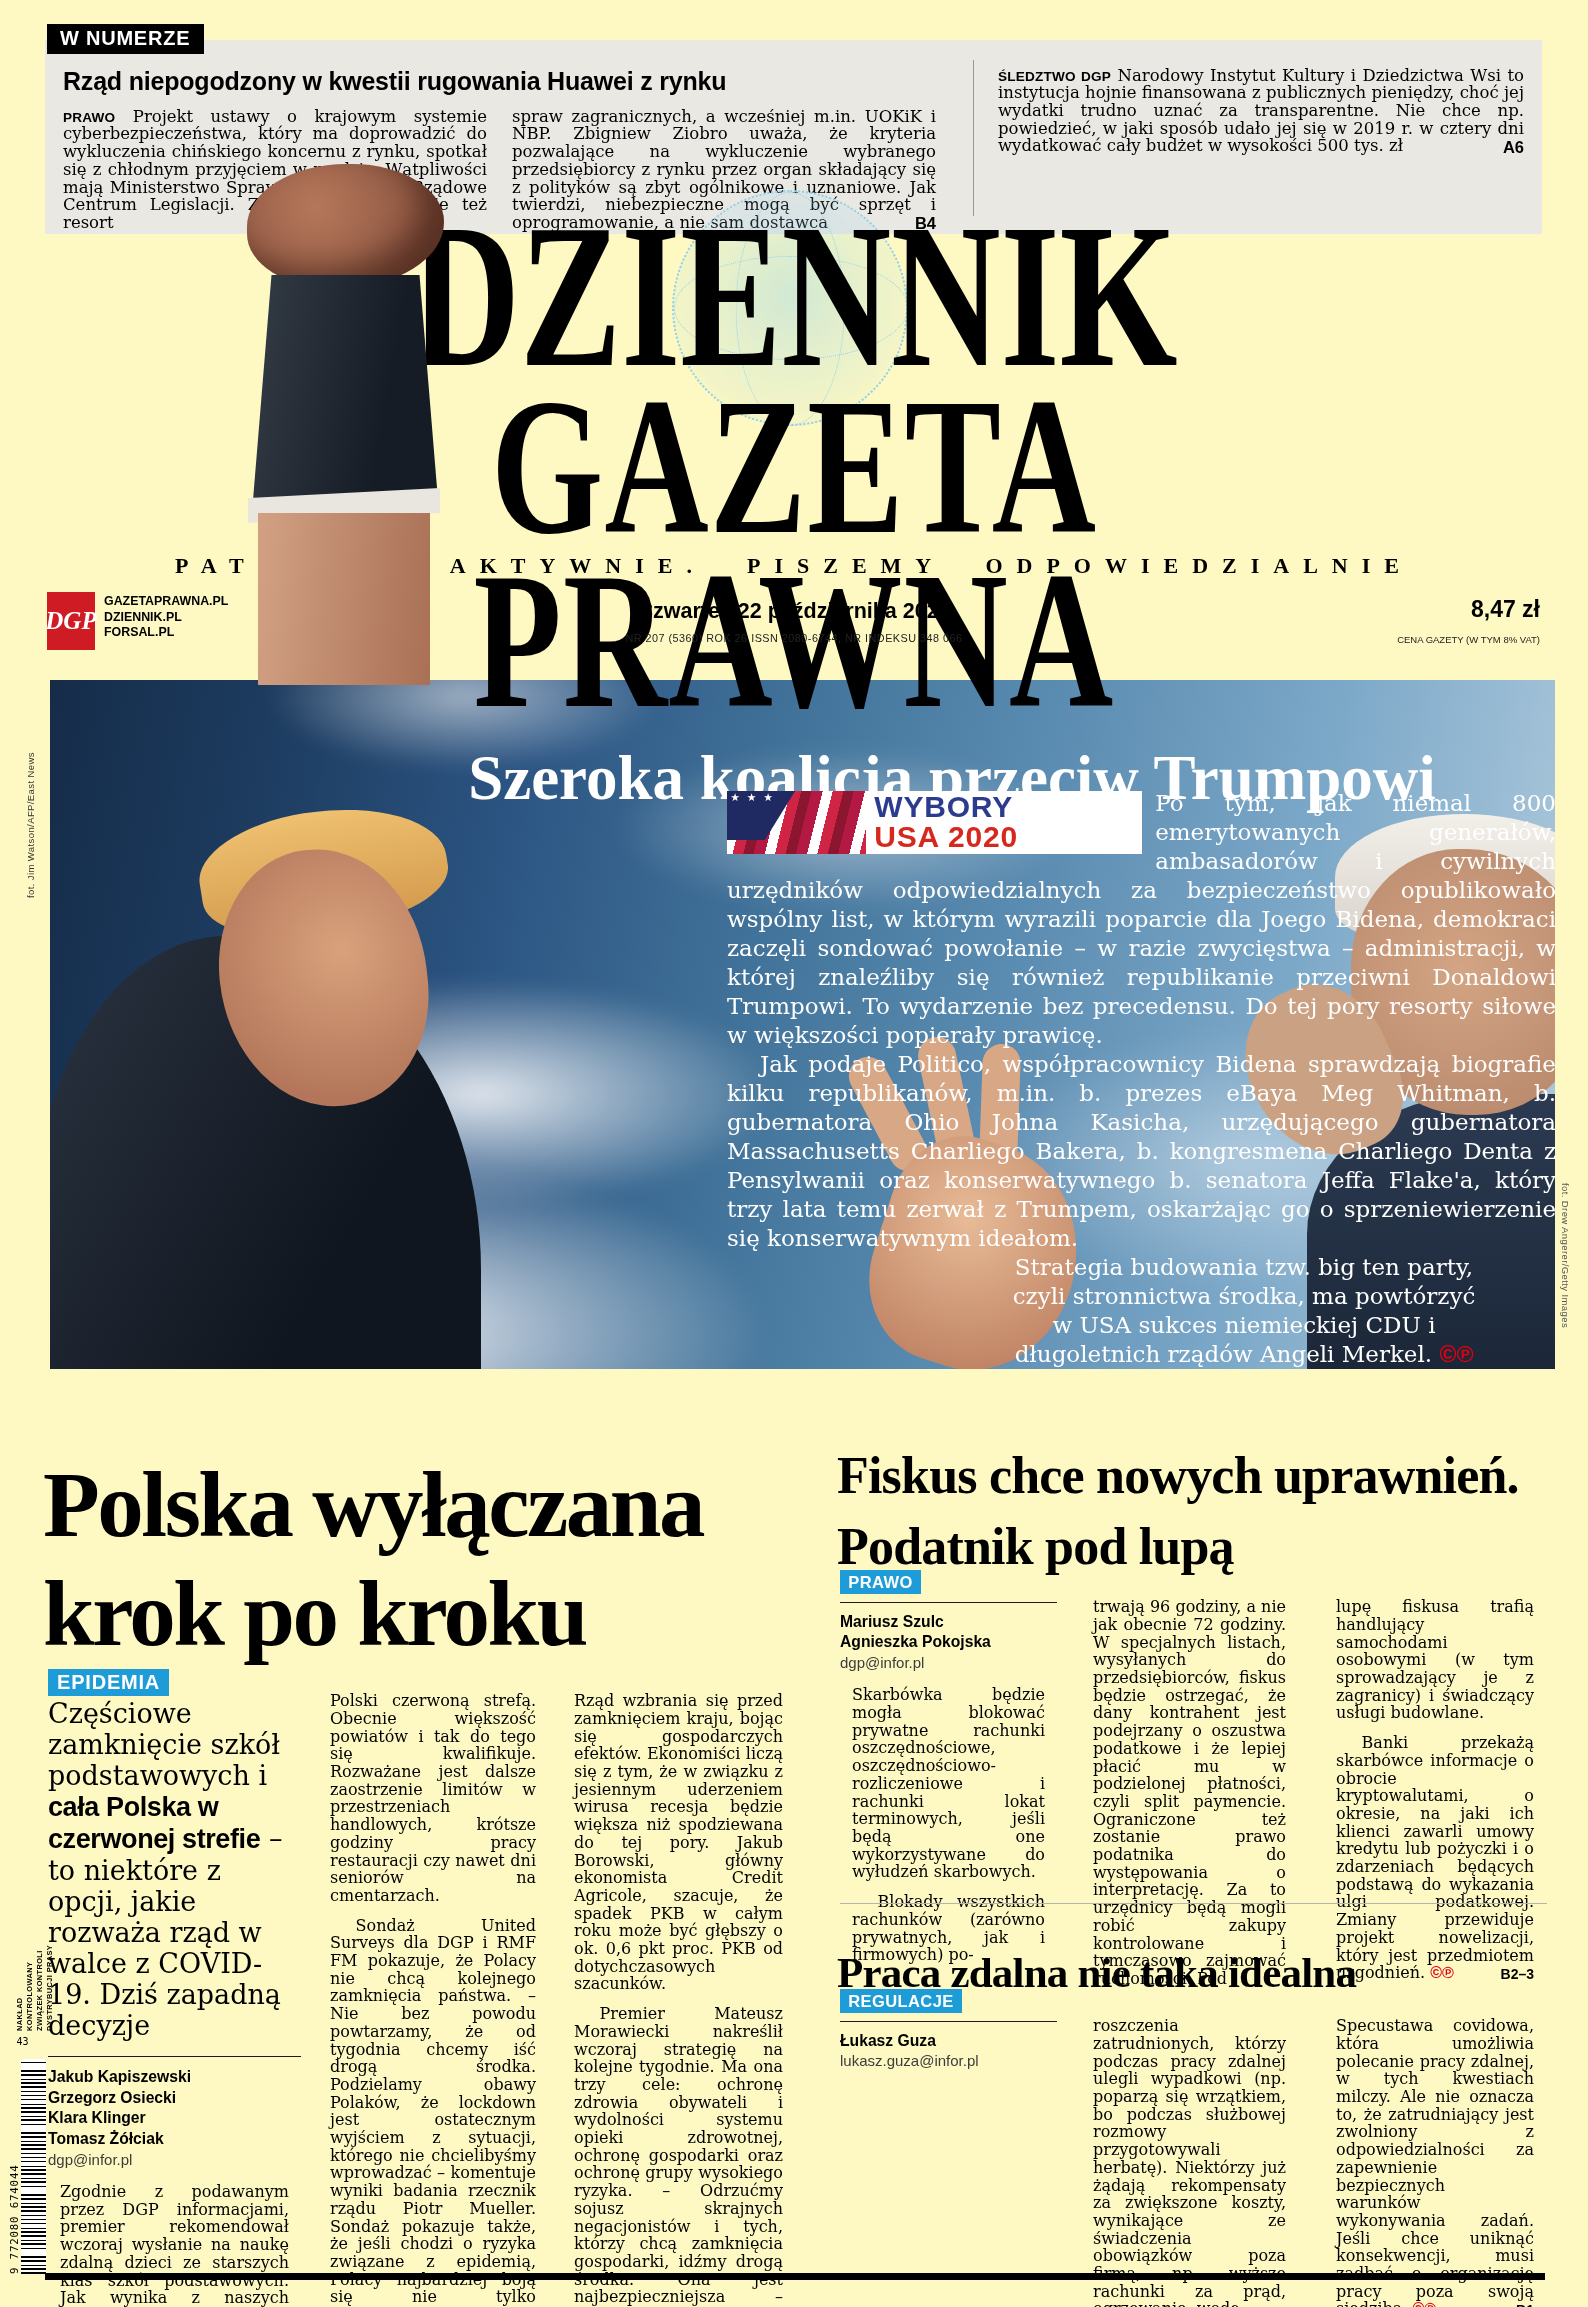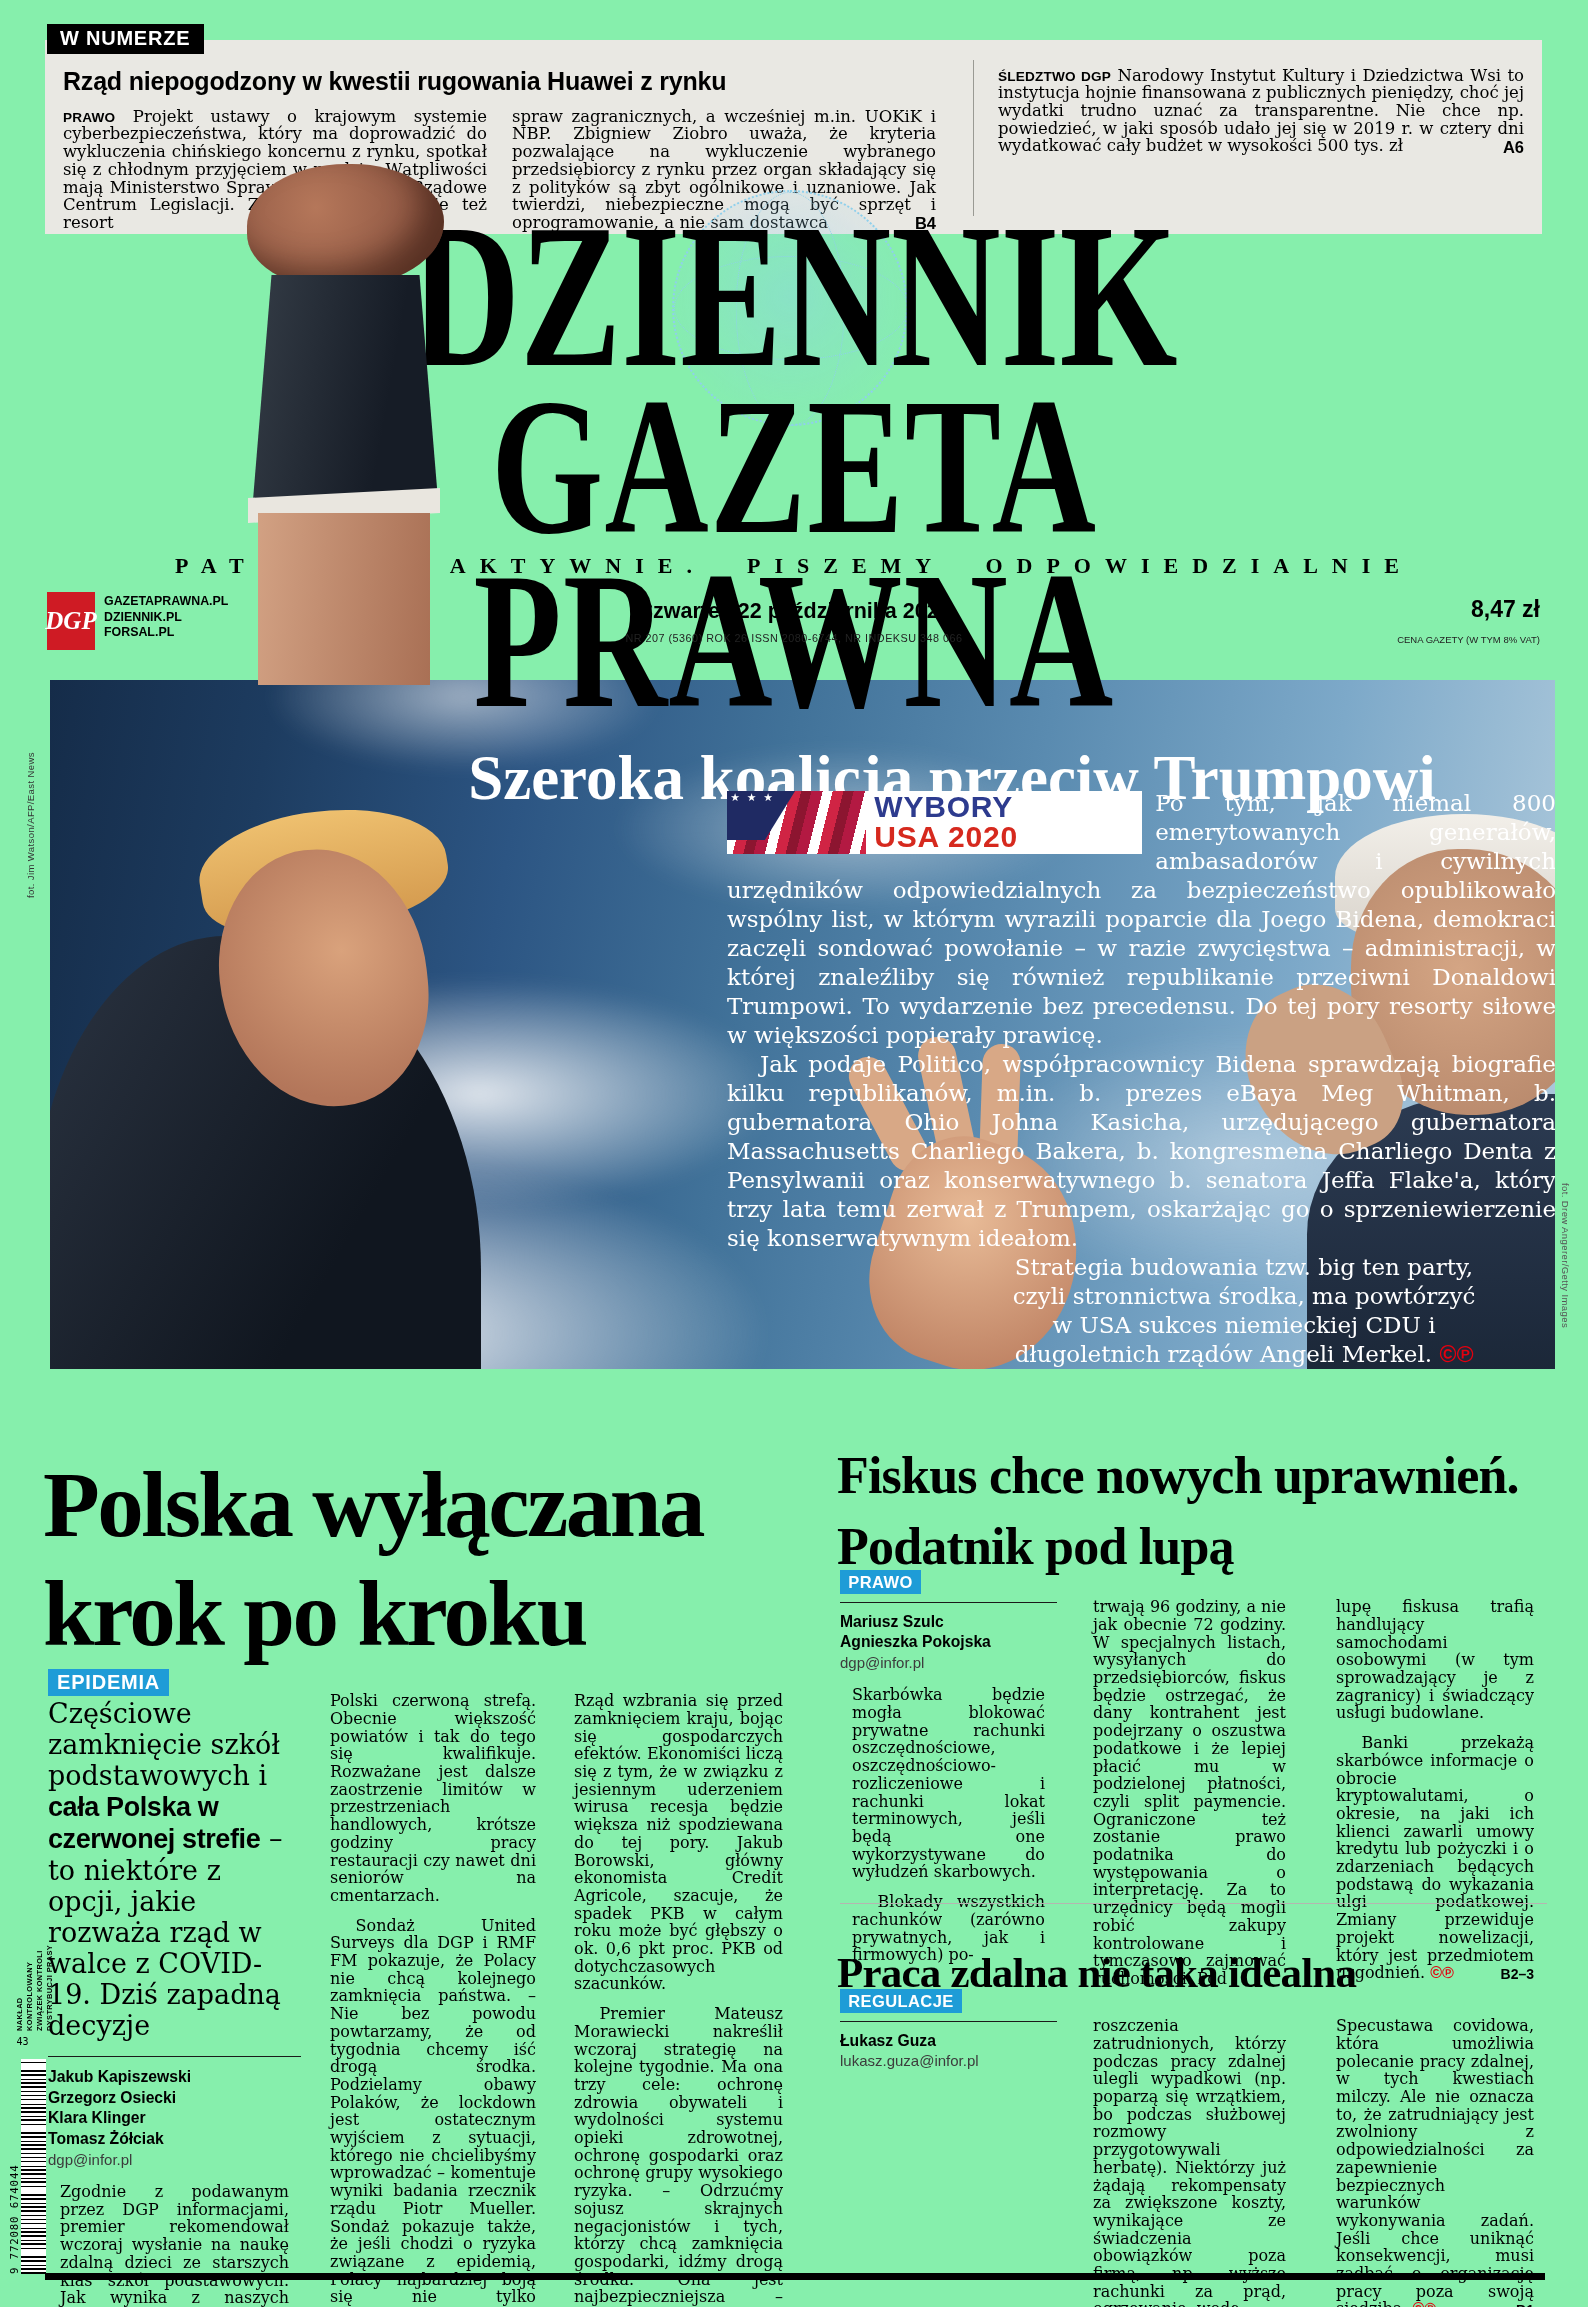--- a/index.html
+++ b/index.html
@@ -1,16 +1,16 @@
 <!DOCTYPE html>
 <html lang="pl" style="font-size:13.2px"><head>
 <meta charset="utf-8">
 <style>
   html,body{margin:0;padding:0;background:#fff;}
-  .page{position:relative;width:1588px;height:2307px;background:#86efac;overflow:hidden;
+  .page{position:relative;width:1588px;height:2307px;background:#fef9c3;overflow:hidden;
         font-family:"DejaVu Serif",serif;color:#000;}
   .abs{position:absolute;}
 
   
   .topbar{left:45px;top:40px;width:1497px;height:194px;background:#e9e8e3;}
   .topbar-label{position:absolute;left:1.7px;top:-16.5px;background:#000;color:#fff;
     font:bold 20px/23px "Liberation Sans",sans-serif;padding:3.3px 13.2px 4.1px;letter-spacing:0.8px;}
   .tb-left{position:absolute;left:18px;top:26.5px;width:893px;}
   .tb-right{position:absolute;left:953px;top:26.5px;width:526px;}
   .tb-head{font:bold 25px/28px "Liberation Sans",sans-serif;letter-spacing:-0.2px;margin:0 0 13.2px;}

